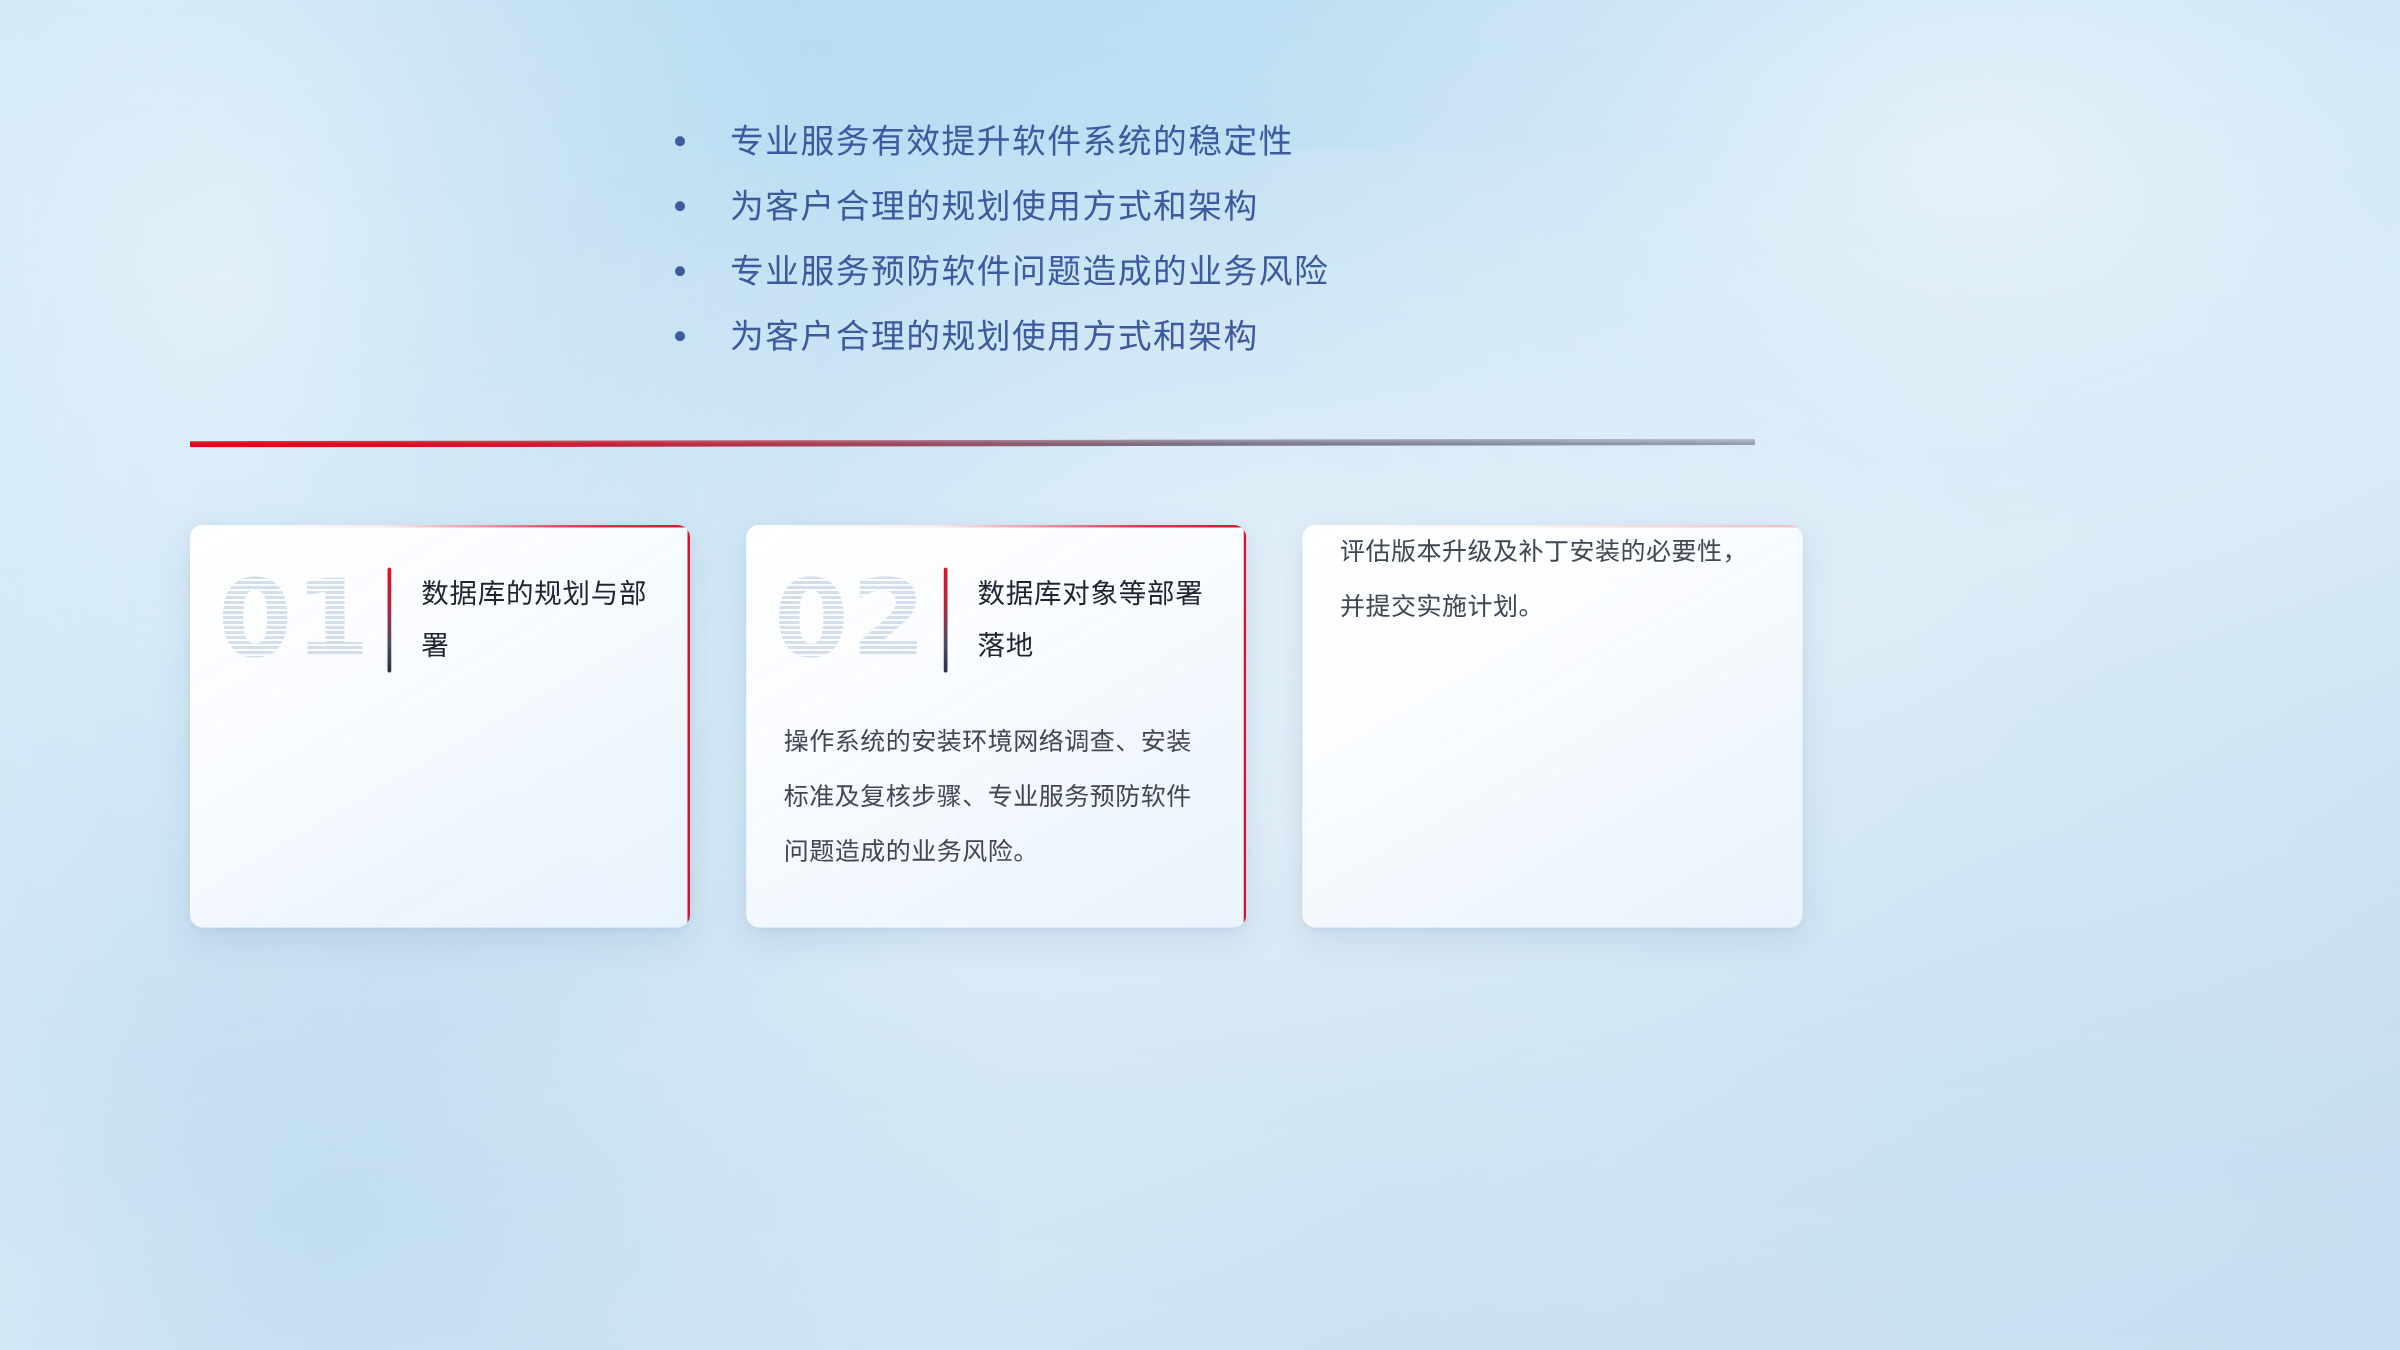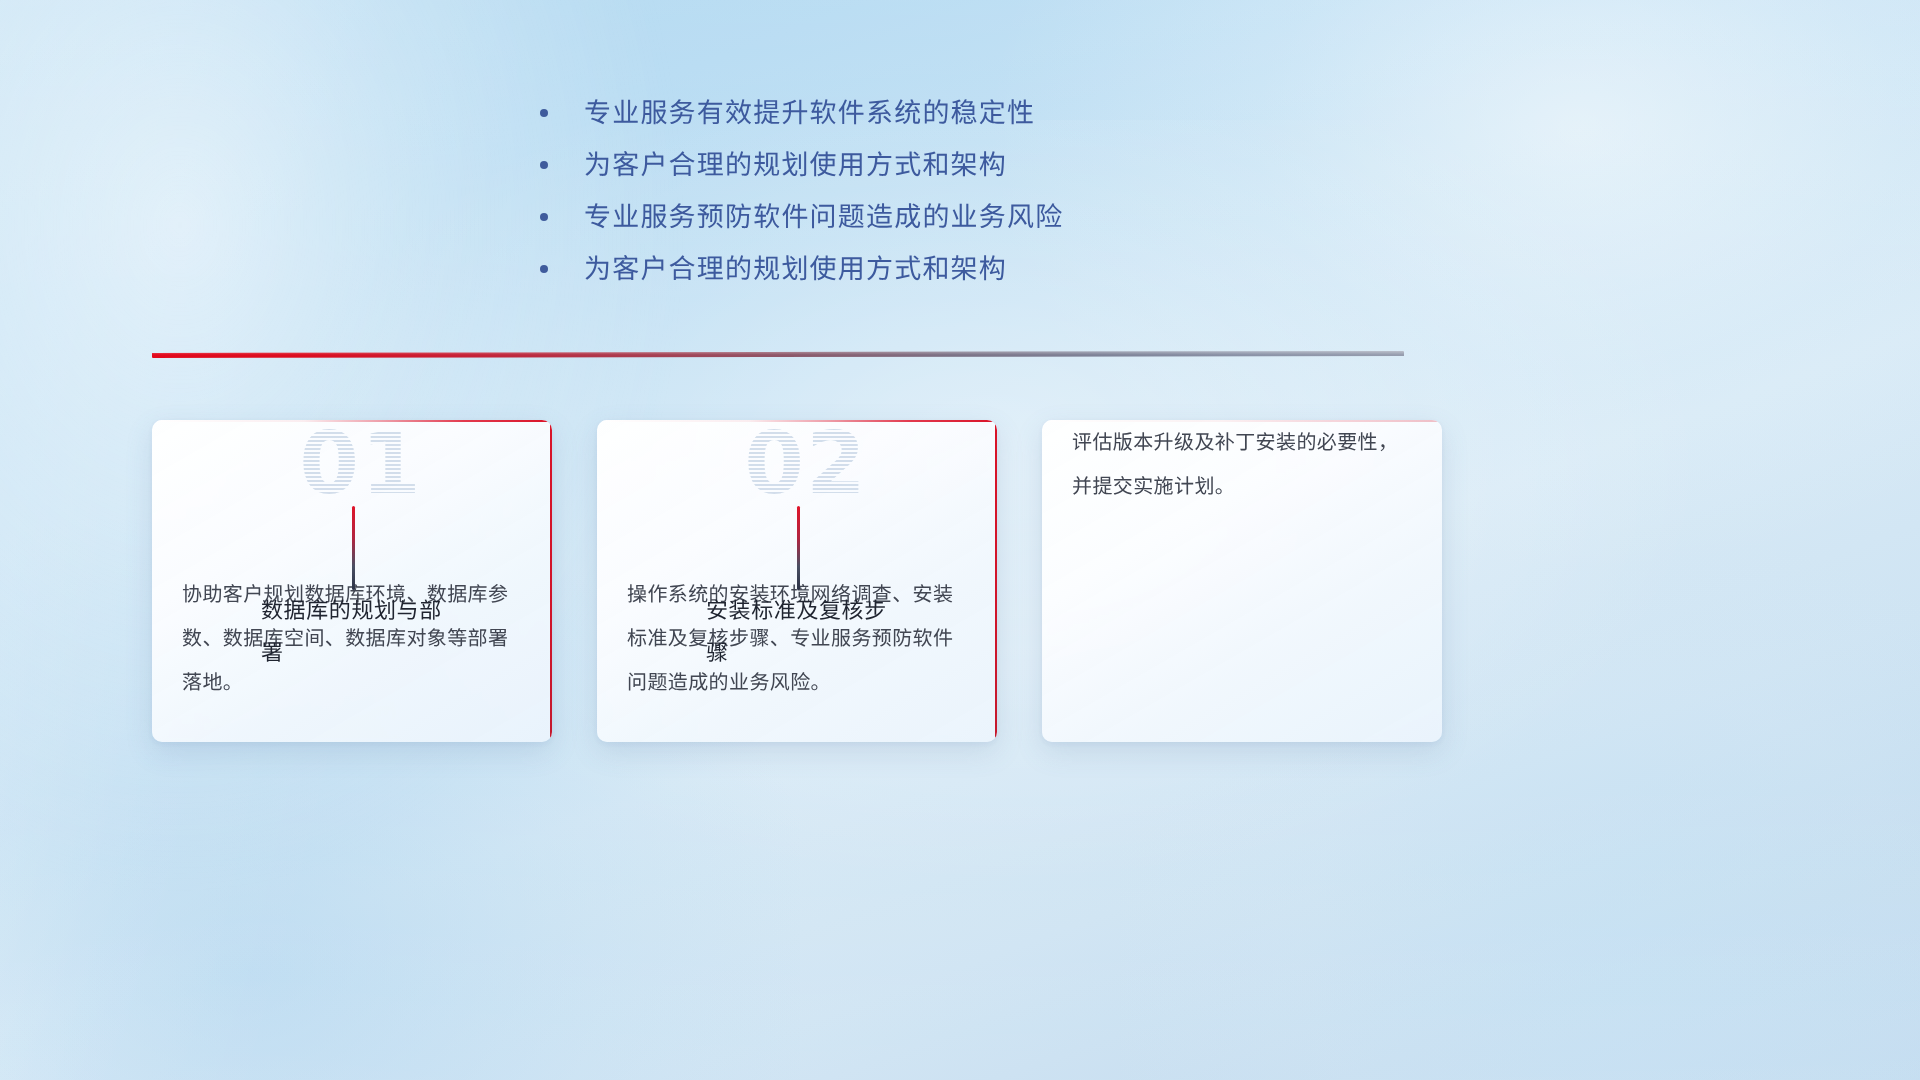--- a/index.html
+++ b/index.html
@@ -175,21 +175,20 @@
         rgba(243,200,208,0.8) 75%,
         rgba(235,170,180,0.75) 100%);
   }
 
   .card-head{
     position:relative;
     height:152px;
     display:flex;
     align-items:center;
     padding-left:18px;
-    flex-direction:column;
   }
   .card-number{
     position:relative;
     width:132px;
     flex:0 0 auto;
     font-family:"DejaVu Sans",sans-serif;
     font-size:86px;
     font-weight:700;
     letter-spacing:2px;
     line-height:1;
@@ -271,28 +270,27 @@
   </div>
 
   <div class="cards">
 
     <div class="card card-1">
       <div class="card-head">
         <div class="card-number">01</div>
         <div class="card-rule"></div>
         <div class="card-title">数据库的规划与部署</div>
       </div>
-      <div class="card-body">协助客户规划数据库环境、数据库参数、数据库空间、数据库对象等部署落地。</div>
     </div>
 
     <div class="card card-2">
       <div class="card-head">
         <div class="card-number">02</div>
         <div class="card-rule"></div>
-        <div class="card-title">安装标准及复核步骤</div>
+        <div class="card-title">数据库对象等部署落地</div>
       </div>
       <div class="card-body">操作系统的安装环境网络调查、安装标准及复核步骤、专业服务预防软件问题造成的业务风险。</div>
     </div>
 
     <div class="card card-3">
       <div class="card-body">评估版本升级及补丁安装的必要性，并提交实施计划。</div>
     </div>
 
   </div>
 

